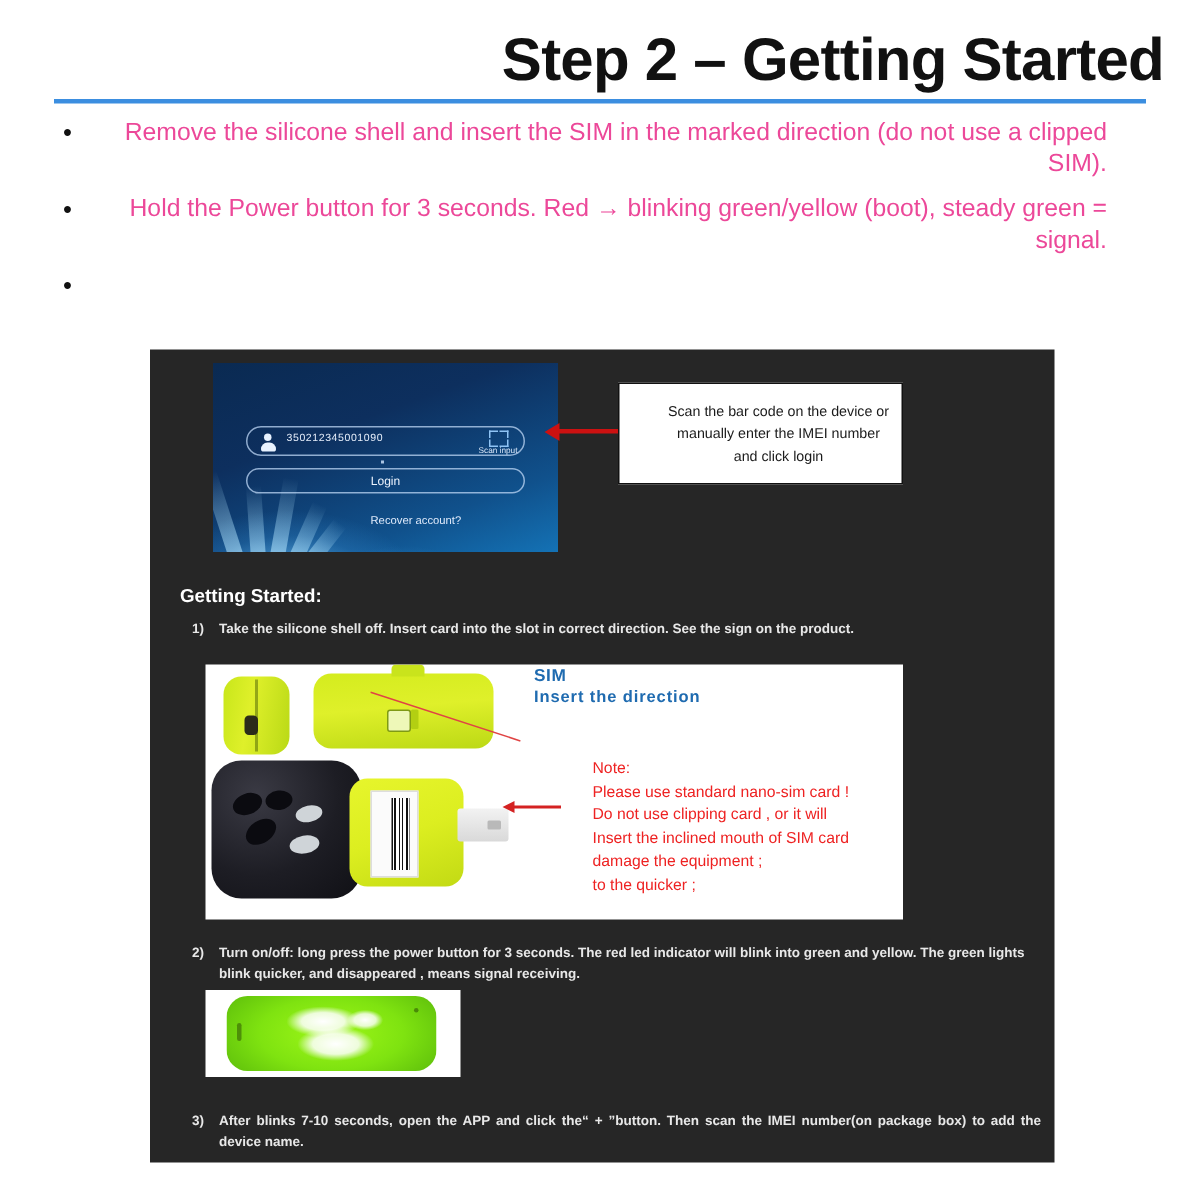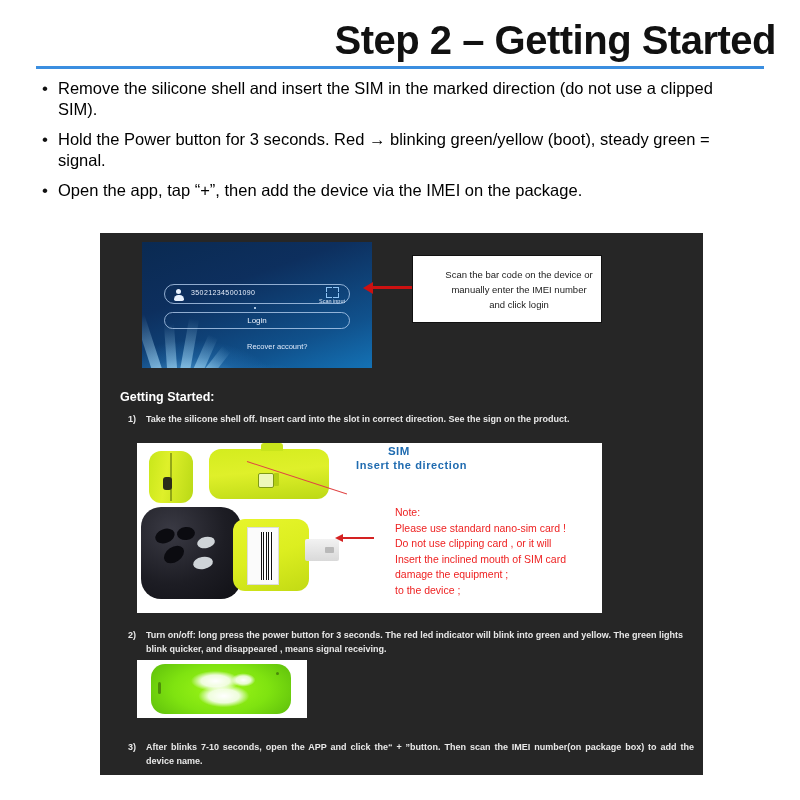--- a/index.html
+++ b/index.html
@@ -50,22 +50,23 @@
     font-size: 17px;
     line-height: 21px;
     color: #111;
     text-align: left;
     padding-left: 6px;
     box-sizing: border-box;
   }
   .bullet-text {
     font-size: 16.5px;
     line-height: 21px;
-    color: #000000;
+    color: #ec4899;
     max-width: 680px;
+    text-align: right;
   }
 
   
   .dark-panel {
     position: absolute;
     left: 100px; top: 233px;
     width: 603px; height: 542px;
     background: #262626;
     overflow: hidden;
   }
@@ -295,21 +296,20 @@
     transform: rotate(18deg);
     transform-origin: left center;
   }
   .sim-title {
     position: absolute;
     left: 219px; top: 2px;
     font-size: 11.5px;
     font-weight: bold;
     color: #1f6bb0;
     letter-spacing: 0.4px;
-    margin-left: 32px;
   }
   .sim-sub {
     position: absolute;
     left: 219px; top: 16px;
     font-size: 11px;
     font-weight: bold;
     color: #1f6bb0;
     letter-spacing: 0.6px;
   }
   .shell-black {
@@ -434,21 +434,20 @@
   <div class="bullet-row">
     <span class="bullet-dot">•</span>
     <span class="bullet-text">Remove the silicone shell and insert the SIM in the marked direction (do not use a clipped SIM).</span>
   </div>
   <div class="bullet-row">
     <span class="bullet-dot">•</span>
     <span class="bullet-text">Hold the Power button for 3 seconds. Red → blinking green/yellow (boot), steady green = signal.</span>
   </div>
   <div class="bullet-row">
     <span class="bullet-dot">•</span>
-    <span class="bullet-text">Open the app, tap “+”, then add the device via the IMEI on the package.</span>
   </div>
 </div>
 
 <div class="dark-panel">
 
   <div class="login-shot">
     <div class="ray r1"></div>
     <div class="ray r2"></div>
     <div class="ray r3"></div>
     <div class="ray r4"></div>
@@ -517,21 +516,21 @@
         <span class="chip"></span>
       </div>
     <div class="note-arrow"></div>
 
     <div class="note-block">
       <div>Note:</div>
       <div>Please use standard nano-sim card !</div>
       <div>Do not use clipping card ,  or  it  will</div>
       <div>Insert the inclined mouth of SIM card</div>
       <div>damage the equipment ;</div>
-      <div> to the device ;</div>
+      <div> to the quicker ;</div>
     </div>
   </div>
 
   <div class="step step2">
     <span class="step-num">2)</span>
     <span class="step-body">Turn on/off: long press the power button for 3 seconds. The red led indicator will blink into green and yellow. The green lights blink quicker, and disappeared , means signal receiving.</span>
   </div>
 
   <div class="green-figure">
     <div class="green-dev">

